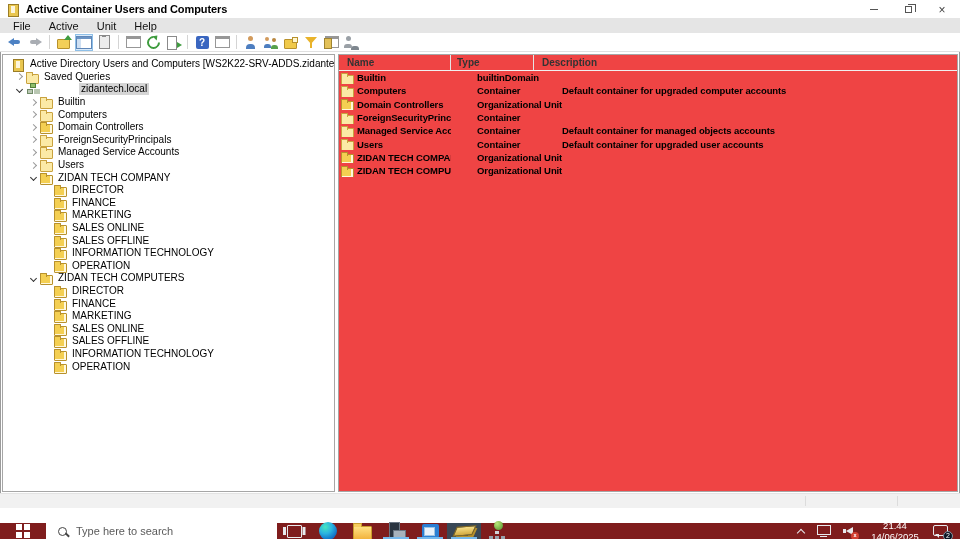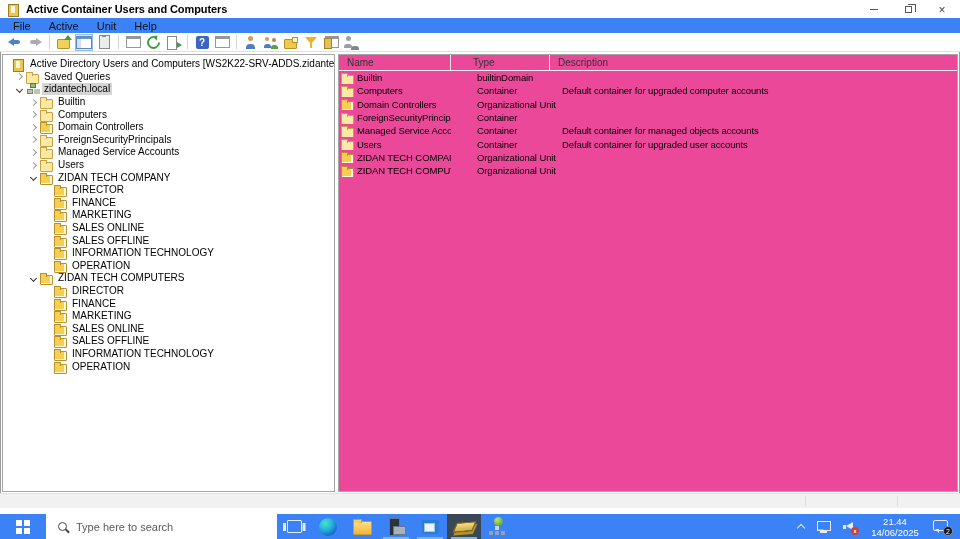--- a/index.html
+++ b/index.html
@@ -15,21 +15,21 @@
   .glyph-min { width:8px; height:1px; background:#555; display:block; }
   .glyph-restore { width:7px; height:7px; border:1px solid #555; position:relative; display:block; background:#fff; }
   .glyph-restore::before { content:""; position:absolute; top:-3px; left:2px; width:7px; height:7px; border:1px solid #555; border-bottom:none; border-left:none; }
   .glyph-close { font-size:12px; color:#444; line-height:1; }
 
   
   .ic-root { width:13px; height:13px; position:relative; flex:none; }
   .ic-root::before { content:""; position:absolute; top:1px; left:1px; width:9px; height:11px; background:#e9c64f; border:1px solid #9b7d26; }
   .ic-root::after  { content:""; position:absolute; top:3px; left:4px; width:4px; height:7px; background:#fdf6dd; }
 
-  .menubar { position:absolute; top:18px; left:0; right:0; height:15px; display:flex; align-items:center; padding-left:4px; background:#3b82f6; }
+  .menubar { position:absolute; top:18px; left:0; right:0; height:15px; display:flex; align-items:center; padding-left:4px; background:#e5e5e5; }
   .menuitem { font-size:11px; padding:0 9px; color:#111; }
 
   .toolbar { position:absolute; top:33px; left:0; right:0; height:19px; display:flex; align-items:center; padding-left:5px; border-bottom:1px solid #e0e0e0; background:#fff; }
   .tbsep { width:1px; height:14px; background:#d4d4d4; margin:0 4px; flex:none; }
   .tbicon { width:18px; height:17px; position:relative; flex:none; margin:0 1px; display:flex; align-items:center; justify-content:center; }
   .pressed { background:#d9eafa; box-shadow: inset 0 0 0 1px #8fc0e8; }
 
   .i-back::before { content:""; position:absolute; left:2px; top:4px; border-top:4px solid transparent; border-bottom:4px solid transparent; border-right:6px solid #4d82c4; }
   .i-back::after  { content:""; position:absolute; left:8px; top:6px; width:6px; height:4px; background:#4d82c4; border-radius:0 2px 2px 0; }
   .i-forward::before { content:""; position:absolute; right:2px; top:4px; border-top:4px solid transparent; border-bottom:4px solid transparent; border-left:6px solid #a9adb3; }
@@ -63,53 +63,53 @@
   .i-new-ou::after  { content:""; position:absolute; right:2px; top:3px; width:4px; height:4px; background:#fff7d0; border:1px solid #b8912c; }
 
   .i-filter::before { content:""; position:absolute; top:3px; left:3px; border-left:6px solid transparent; border-right:6px solid transparent; border-top:7px solid #e9b32a; }
   .i-filter::after  { content:""; position:absolute; top:9px; left:8px; width:2px; height:5px; background:#e9b32a; }
 
   .i-advanced::before { content:""; position:absolute; right:1px; top:2px; width:12px; height:10px; border:1px solid #979797; background:#fff; box-shadow: inset 0 2px 0 #979797; }
   .i-advanced::after  { content:""; position:absolute; left:2px; bottom:2px; width:6px; height:9px; background:#e3c158; border:1px solid #a08430; }
 
   
   .tree-panel { position:absolute; left:2px; top:54px; width:333px; height:438px; border:1px solid #a6a6a6; background:#fff; overflow:hidden; padding-top:3px; }
-  .list-panel { position:absolute; left:338px; top:54px; width:620px; height:438px; border:1px solid #a6a6a6; background:#ec4899; overflow:hidden; }
+  .list-panel { position:absolute; left:338px; top:54px; width:620px; height:438px; border:1px solid #a6a6a6; background:#ef4444; overflow:hidden;font-weight:bold; }
 
   .tree-row { display:flex; align-items:center; height:12.6px; font-size:10px; white-space:nowrap; cursor:default; }
   .chev { width:13px; display:flex; align-items:center; justify-content:center; flex:none; }
   .chev::before { content:""; width:4px; height:4px; border-right:1px solid #9a9a9a; border-bottom:1px solid #9a9a9a; display:block; }
   .chev-right::before { transform:rotate(-45deg); }
   .chev-down::before  { transform:rotate(45deg); border-color:#333; }
   .tlabel { padding:0 2px; line-height:12px; }
-  .tlabel.sel { background:#d5d5d5; }
+  .tlabel.sel { background:#d5d5d5;margin-left:37px; }
 
   .tic { width:13px; height:12px; position:relative; flex:none; margin-right:3px; }
   .ic-folder::before { content:""; position:absolute; top:3px; left:0; width:11px; height:8px; background:#fbeaa6; border:1px solid #c9a23f; border-radius:1px; }
   .ic-folder::after  { content:""; position:absolute; top:1px; left:0; width:5px; height:3px; background:#fbeaa6; border:1px solid #c9a23f; border-bottom:none; border-radius:1px 1px 0 0; }
   .ic-ou::before { content:""; position:absolute; top:3px; left:0; width:11px; height:8px; background:#f4cf52; border:1px solid #b8912c; border-radius:1px; box-shadow: inset -2px -1px 0 #fff8dc; }
   .ic-ou::after  { content:""; position:absolute; top:1px; left:0; width:5px; height:3px; background:#f4cf52; border:1px solid #b8912c; border-bottom:none; border-radius:1px 1px 0 0; }
   .ic-domain::before { content:""; position:absolute; top:0; left:4px; width:4px; height:3px; background:#8fbf6a; border:1px solid #54803a; }
   .ic-domain::after  { content:""; position:absolute; bottom:1px; left:1px; width:4px; height:3px; background:#b9c7b2; border:1px solid #6f8a66; box-shadow:7px 0 0 #b9c7b2; }
 
   .list-header { display:flex; height:16px; align-items:center; font-size:10px; color:#333; border-bottom:1px solid #f0f0f0; }
   .hcell { height:100%; display:flex; align-items:center; border-right:1px solid #e5e5e5; }
   .hc-name { width:112px; padding-left:8px; }
-  .hc-type { width:83px; padding-left:6px;margin-left:16px; }
+  .hc-type { width:83px; padding-left:6px; }
   .hc-desc { flex:1; padding-left:8px; border-right:none; }
   .list-row { display:flex; align-items:center; height:13.3px; font-size:9.5px; letter-spacing:-0.1px; white-space:nowrap; }
   .cell-name { width:112px; display:flex; align-items:center; padding-left:2px; overflow:hidden; }
   .cell-type { width:83px; padding-left:6px;margin-left:20px; }
   .cell-desc { flex:1; padding-left:8px; overflow:hidden; }
 
   .statusbar { position:absolute; left:0; right:0; top:493px; height:15px; background:#f1f1f1; border-top:1px solid #e3e3e3; }
   .statusbar .sdiv { position:absolute; top:2px; bottom:2px; width:1px; background:#dcdcdc; }
 
   
-  .taskbar { position:absolute; left:0; bottom:0; width:960px; height:25px; background:#3b82f6; display:flex; align-items:stretch; }
+  .taskbar { position:absolute; left:0; bottom:0; width:960px; height:16px; background:#7f1d1d; display:flex; align-items:stretch; }
   .startbtn { width:46px; display:flex; align-items:center; justify-content:center; }
   .startlogo { width:14px; height:14px; position:relative; }
   .startlogo::before { content:""; position:absolute; top:0; left:0; width:6px; height:6px; background:#fff; box-shadow:8px 0 0 #fff, 0 8px 0 #fff, 8px 8px 0 #fff; }
   .searchbox { width:231px; background:#fff; display:flex; align-items:center; padding-left:12px; gap:9px; }
   .mag { width:9px; height:9px; border:1.5px solid #444; border-radius:50%; position:relative; flex:none; }
   .mag::after { content:""; position:absolute; width:5px; height:1.5px; background:#444; transform:rotate(45deg); right:-4px; bottom:-1px; }
   .searchtext { font-size:11px; color:#5a5a5a; }
 
   .app { width:34px; position:relative; display:flex; align-items:center; justify-content:center; }
   .app.active { background:#394856; }

